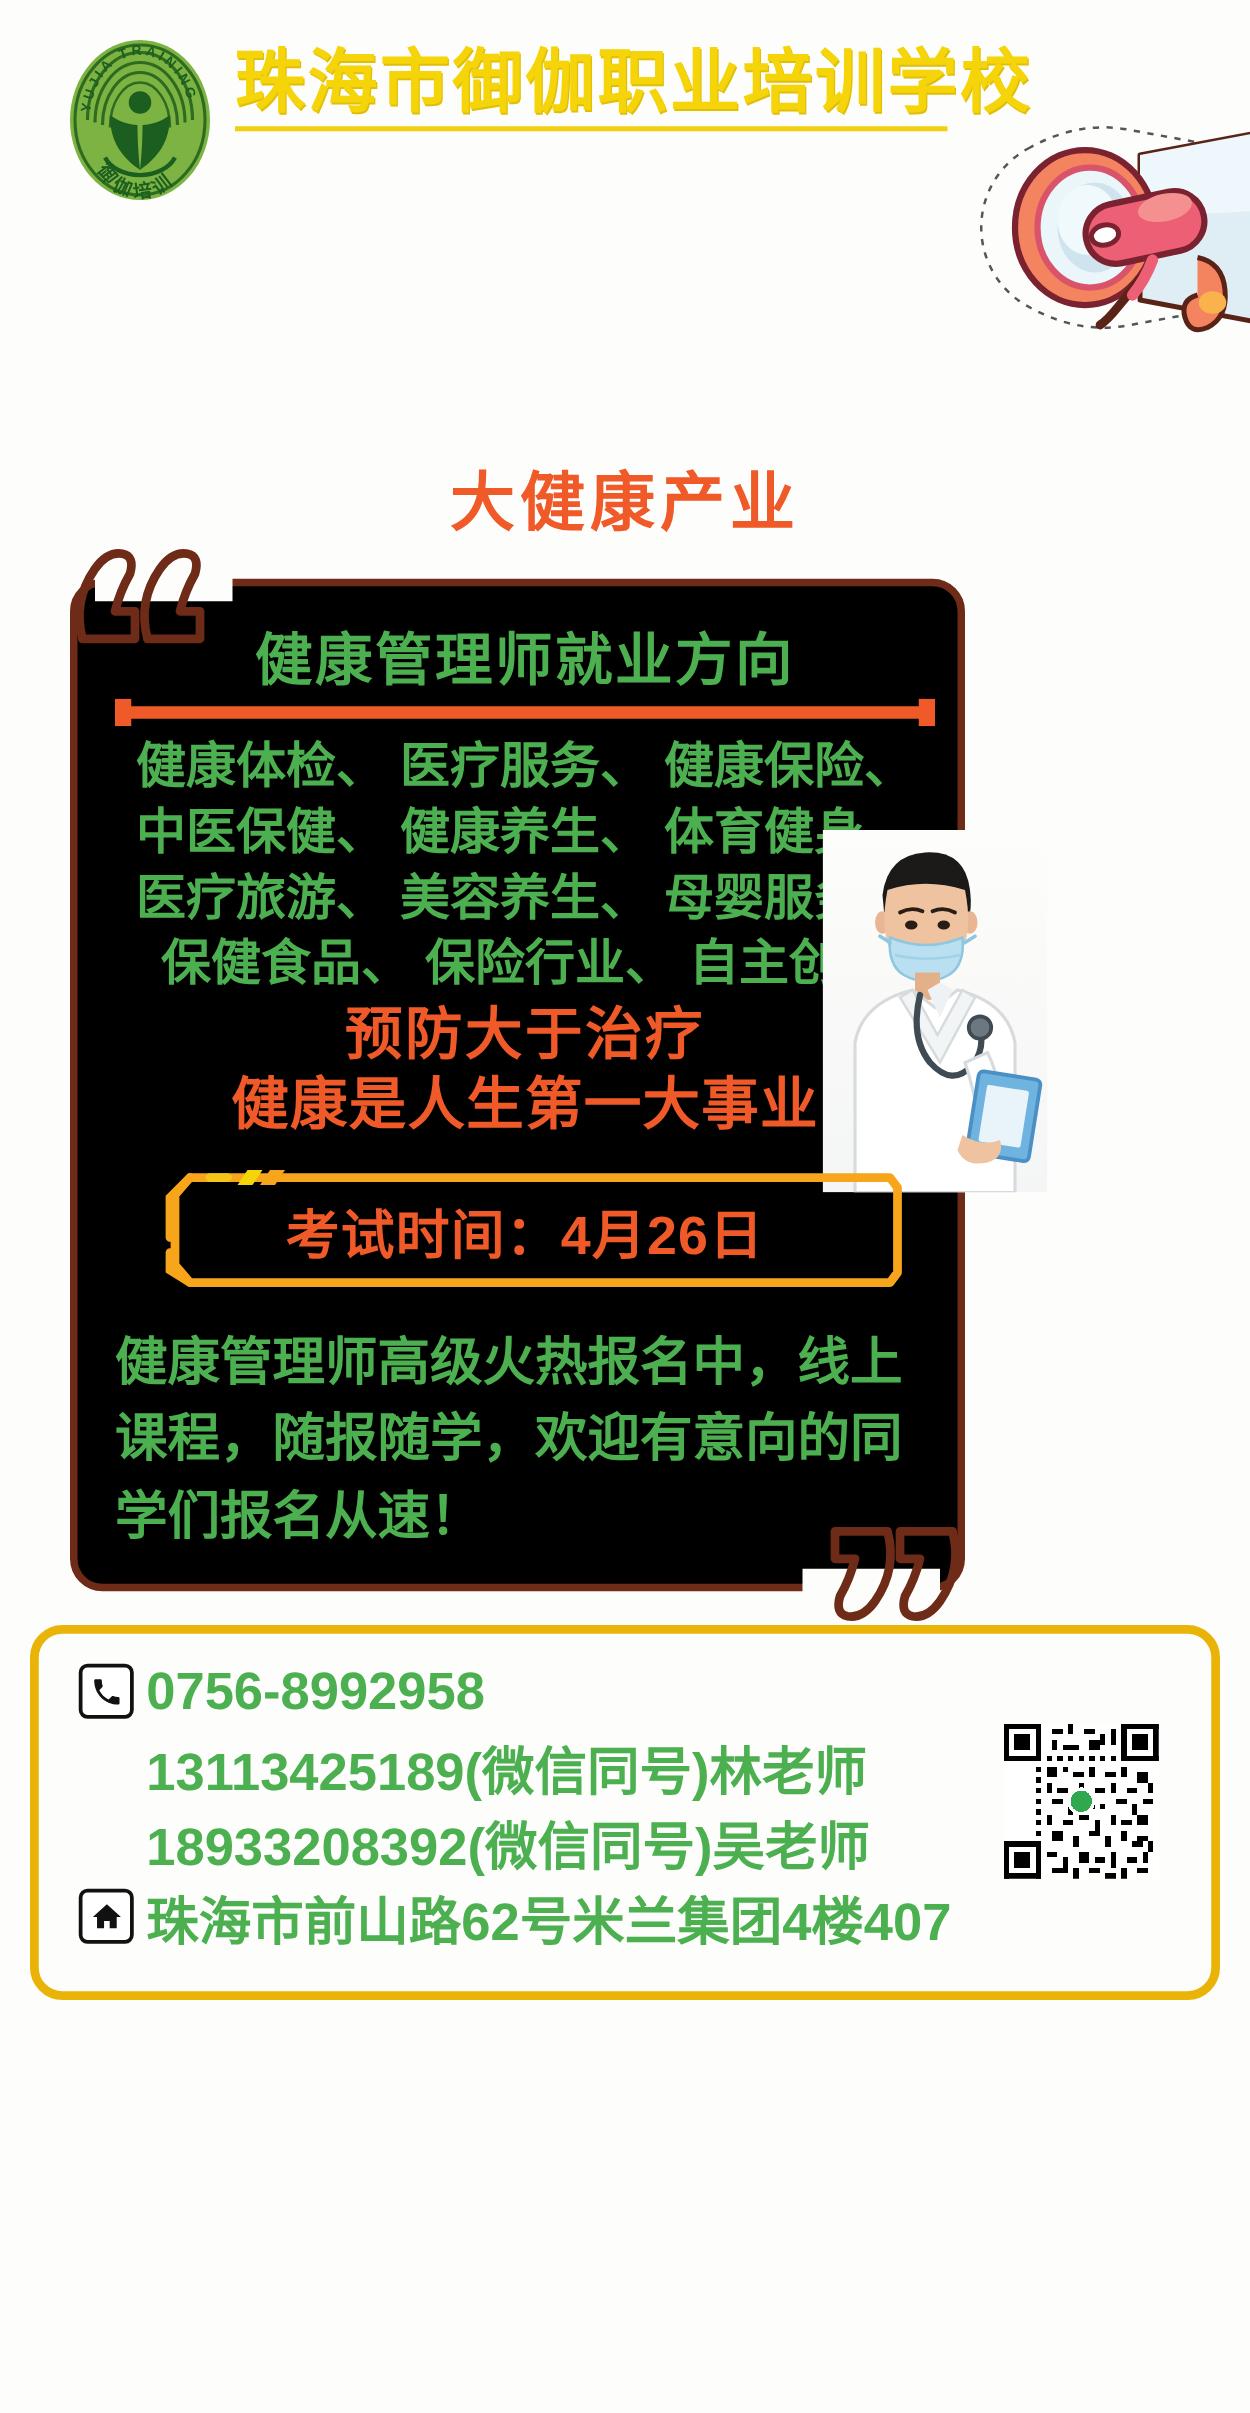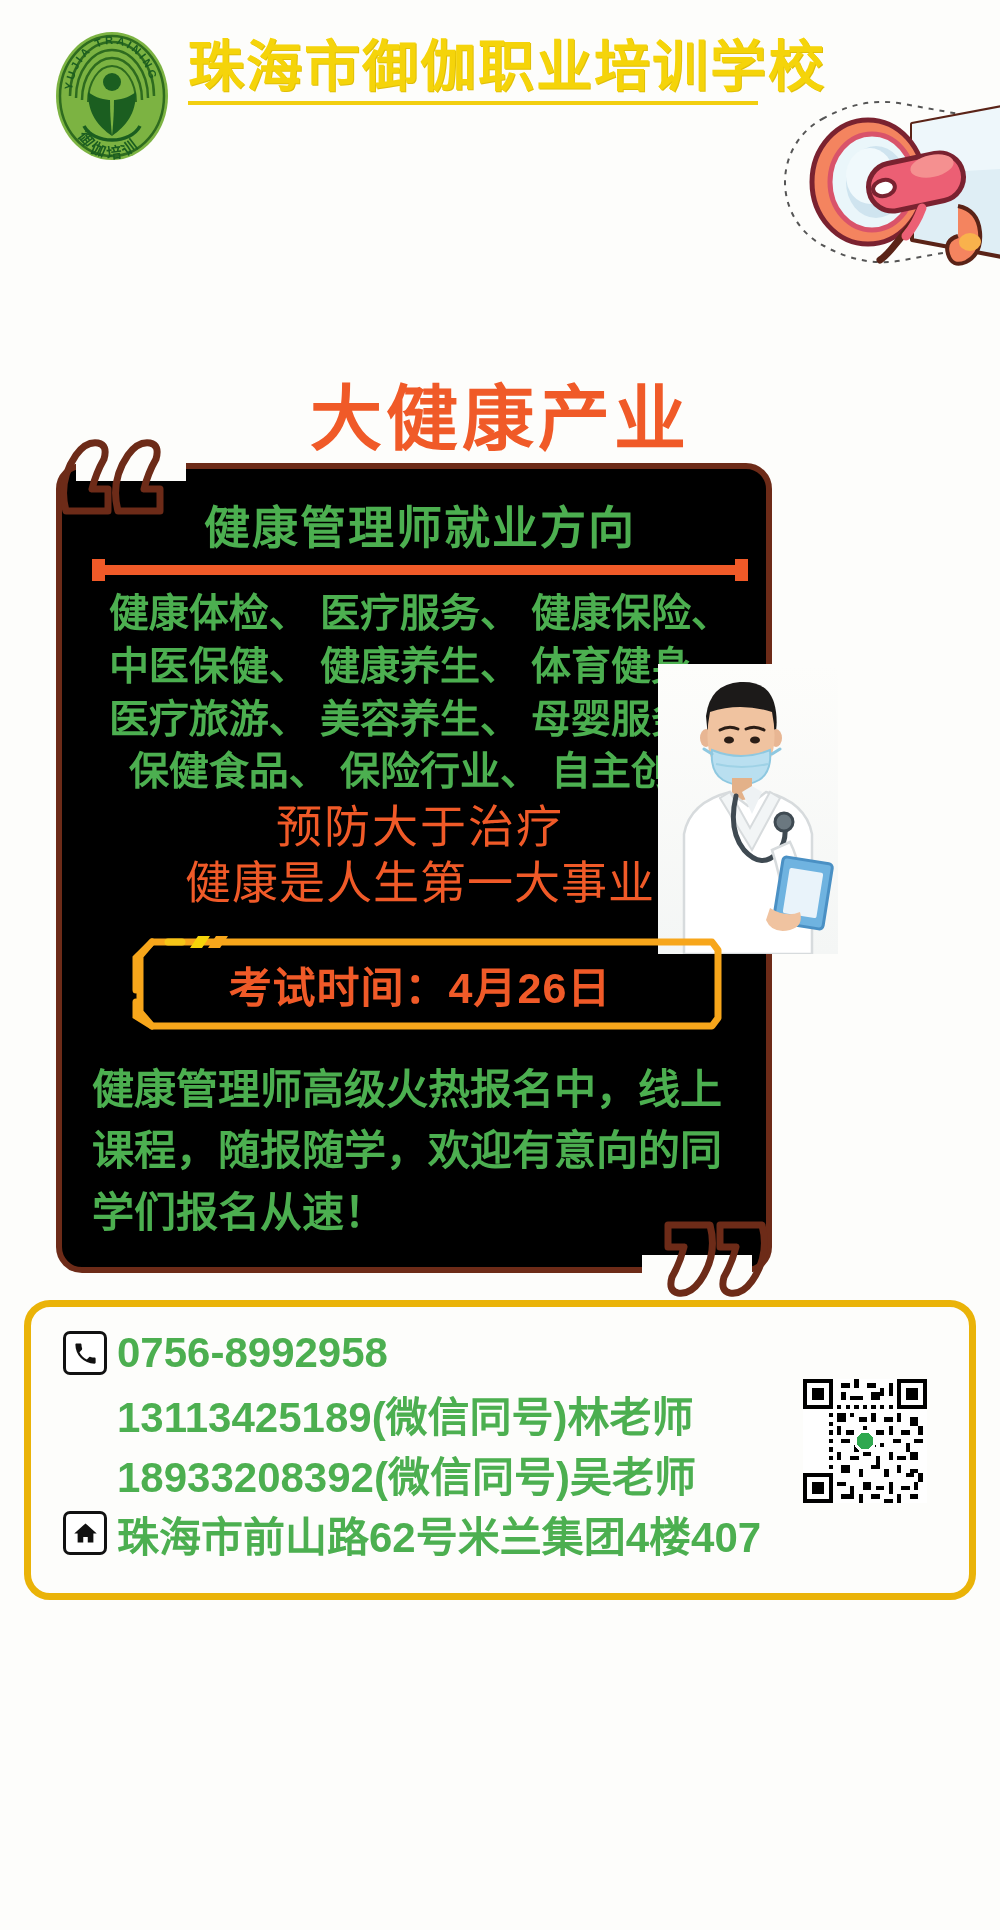--- a/index.html
+++ b/index.html
@@ -40,21 +40,21 @@
   .ribbon-text{
     position:absolute;left:0;top:0;width:712px;height:140px;
     display:flex;align-items:center;justify-content:center;
     font-size:82px;font-weight:bold;color:#4caf50;letter-spacing:6px;
     padding-left:42px;box-sizing:border-box;
   }
 
   
   .subtitle{
     position:absolute;left:0;top:360px;width:1000px;
-    text-align:center;font-size:72px;font-weight:bold;
+    text-align:center;font-size:52px;font-weight:bold;
     color:#f05a28;letter-spacing:4px;
   }
 
   
   .card{
     position:absolute;left:56px;top:463px;width:716px;height:810px;
     border:6px solid #6d2b18;border-radius:26px;background:#000000;
     box-sizing:border-box;
   }
   
@@ -73,21 +73,21 @@
 
   .jobs{
     position:absolute;left:22px;top:118px;width:672px;
     text-align:center;color:#4caf50;font-size:40px;font-weight:bold;
     line-height:1.32;letter-spacing:0px;
   }
   .jobs div{white-space:nowrap;}
 
   .slogan{
     position:absolute;left:0;top:330px;width:716px;text-align:center;
-    color:#f05a28;font-weight:normal;
+    color:#f05a28;font-weight:bold;
   }
   .slogan .l1{font-size:46px;letter-spacing:2px;line-height:1.22;}
   .slogan .l2{font-size:46px;letter-spacing:1px;line-height:1.22;}
 
   
   .exam-wrap{position:absolute;left:50px;top:463px;width:616px;height:104px;}
   .exam-text{
     position:absolute;left:0;top:0;width:616px;height:104px;
     display:flex;align-items:center;justify-content:center;
     font-size:43px;font-weight:bold;color:#f05a28;letter-spacing:1px;

